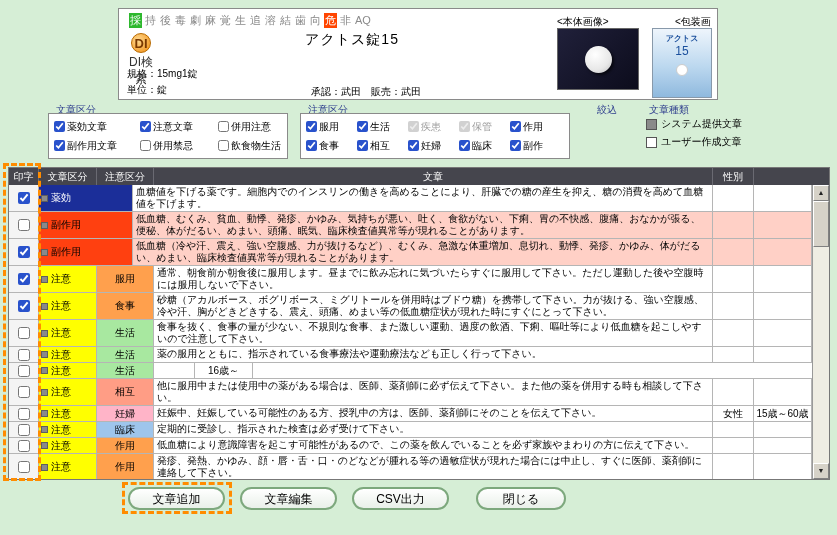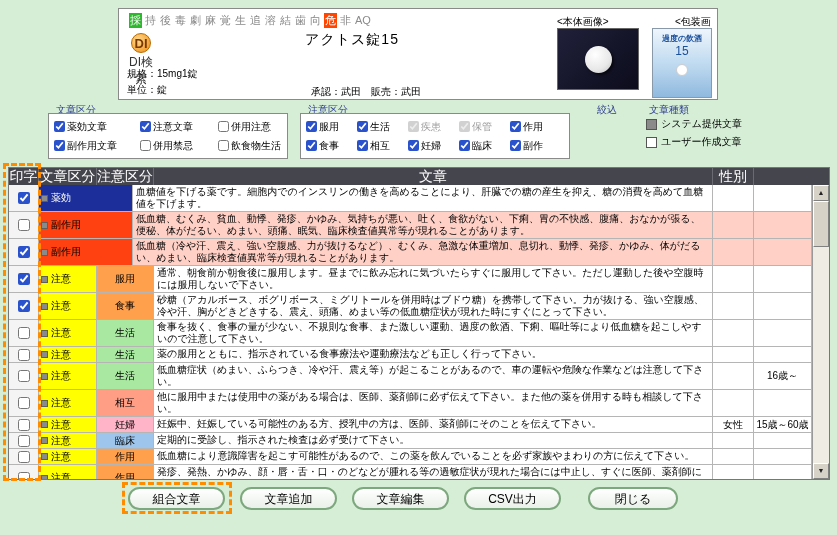--- a/index.html
+++ b/index.html
@@ -60,21 +60,21 @@
   .cb-item .dis { color:#9a9a9a; }
   #type-legend { position:absolute; left:646px; top:117px; }
   .legend-item { display:flex; align-items:center; gap:4px; font-size:10px; margin-bottom:4px; }
   .legend-swatch { width:11px; height:11px; border:1px solid #555; flex:none; }
 
   
   #doc-table { position:absolute; left:8px; top:167px; width:822px; height:313px;
                background:#fff; border:1px solid #777; overflow:hidden; }
   .t-head { display:flex; height:17px; background:#45454d; color:#fff; }
   .t-head .hcell { display:flex; align-items:center; justify-content:center;
-                   font-size:14px; border-right:1px solid #6a6a72; }
+                   font-size:10px; border-right:1px solid #6a6a72; }
   .t-body { position:absolute; top:17px; left:0; right:17px; bottom:0; overflow:hidden; }
   .t-row { display:flex; border-bottom:1px solid #b5b5b5; min-height:16px; background:#fff; }
   .cell { border-right:1px solid #b5b5b5; display:flex; align-items:center; font-size:10px; }
   .cell.print { width:30px; justify-content:center; background:#f4f4f4; }
   .cell.print input { width:12px; height:12px; accent-color:#2952cc; margin:0; }
   .cell.cat1 { width:58px; padding-left:2px; gap:3px; }
   .cell.cat1.wide { width:94px; }
   .cell.cat2 { width:57px; justify-content:center; }
   .cell.text { flex:1; display:block; padding:1px 3px; line-height:12px; }
   .cell.gender { width:41px; justify-content:center; }
@@ -120,21 +120,21 @@
     </div>
     <div class="spec-line spec">規格：15mg1錠</div>
     <div class="spec-line unit">単位：錠</div>
     <div class="approval">承認：武田　販売：武田</div>
     <div class="img-label body">&lt;本体画像&gt;</div>
     <div class="body-img">
       <div class="pill"></div>
     </div>
     <div class="img-label pkg">&lt;包装画像&gt;</div>
     <div class="pkg-img">
-      <div class="pkg-brand">過度の飲酒</div>
+      <div class="pkg-brand">アクトス</div>
       <div class="pkg-strength">15</div>
       <div class="pkg-pill"></div>
     </div>
   </div>
 
   <div class="filter-label" id="lbl-doc-cat">文章区分</div>
   <div class="group-box" id="doc-cat-box">
       <label class="cb-item">
         <input type="checkbox" checked="" style="">
         <span>薬効文章</span>
@@ -319,21 +319,20 @@
         </div>
         <div class="t-row">
           <div class="cell print">
             <input type="checkbox" style="">
           </div>
           <div class="cell cat1" style="background: rgb(255, 255, 0); color: rgb(0, 0, 0);">
             <span class="doc-square"></span>
             <span>注意</span>
           </div>
           <div class="cell cat2" style="background: rgb(168, 232, 160);">生活</div>
-          <div class="cell text" style="background: rgb(255, 255, 255);">低血糖症状（めまい、ふらつき、冷や汗、震え等）が起こることがあるので、車の運転や危険な作業などは注意して下さい。</div>
           <div class="cell gender" style="background: rgb(255, 255, 255);"></div>
           <div class="cell age" style="background: rgb(255, 255, 255);">16歳～</div>
         </div>
         <div class="t-row">
           <div class="cell print">
             <input type="checkbox" style="">
           </div>
           <div class="cell cat1" style="background: rgb(255, 255, 0); color: rgb(0, 0, 0);">
             <span class="doc-square"></span>
             <span>注意</span>
@@ -399,21 +398,20 @@
     <div id="scrollbar">
       <div class="sb-btn">▲</div>
       <div class="sb-track">
         <div class="sb-thumb"></div>
       </div>
       <div class="sb-btn">▼</div>
     </div>
   </div>
 
   <div id="button-row">
-      <button class="pill-btn">組合文章</button>
       <button class="pill-btn">文章追加</button>
       <button class="pill-btn">文章編集</button>
       <button class="pill-btn">CSV出力</button>
       <button class="pill-btn close">閉じる</button>
     </div>
 
   <div class="annot" id="annot-print"></div>
   <div class="annot" id="annot-combine"></div>
 
 </div>

